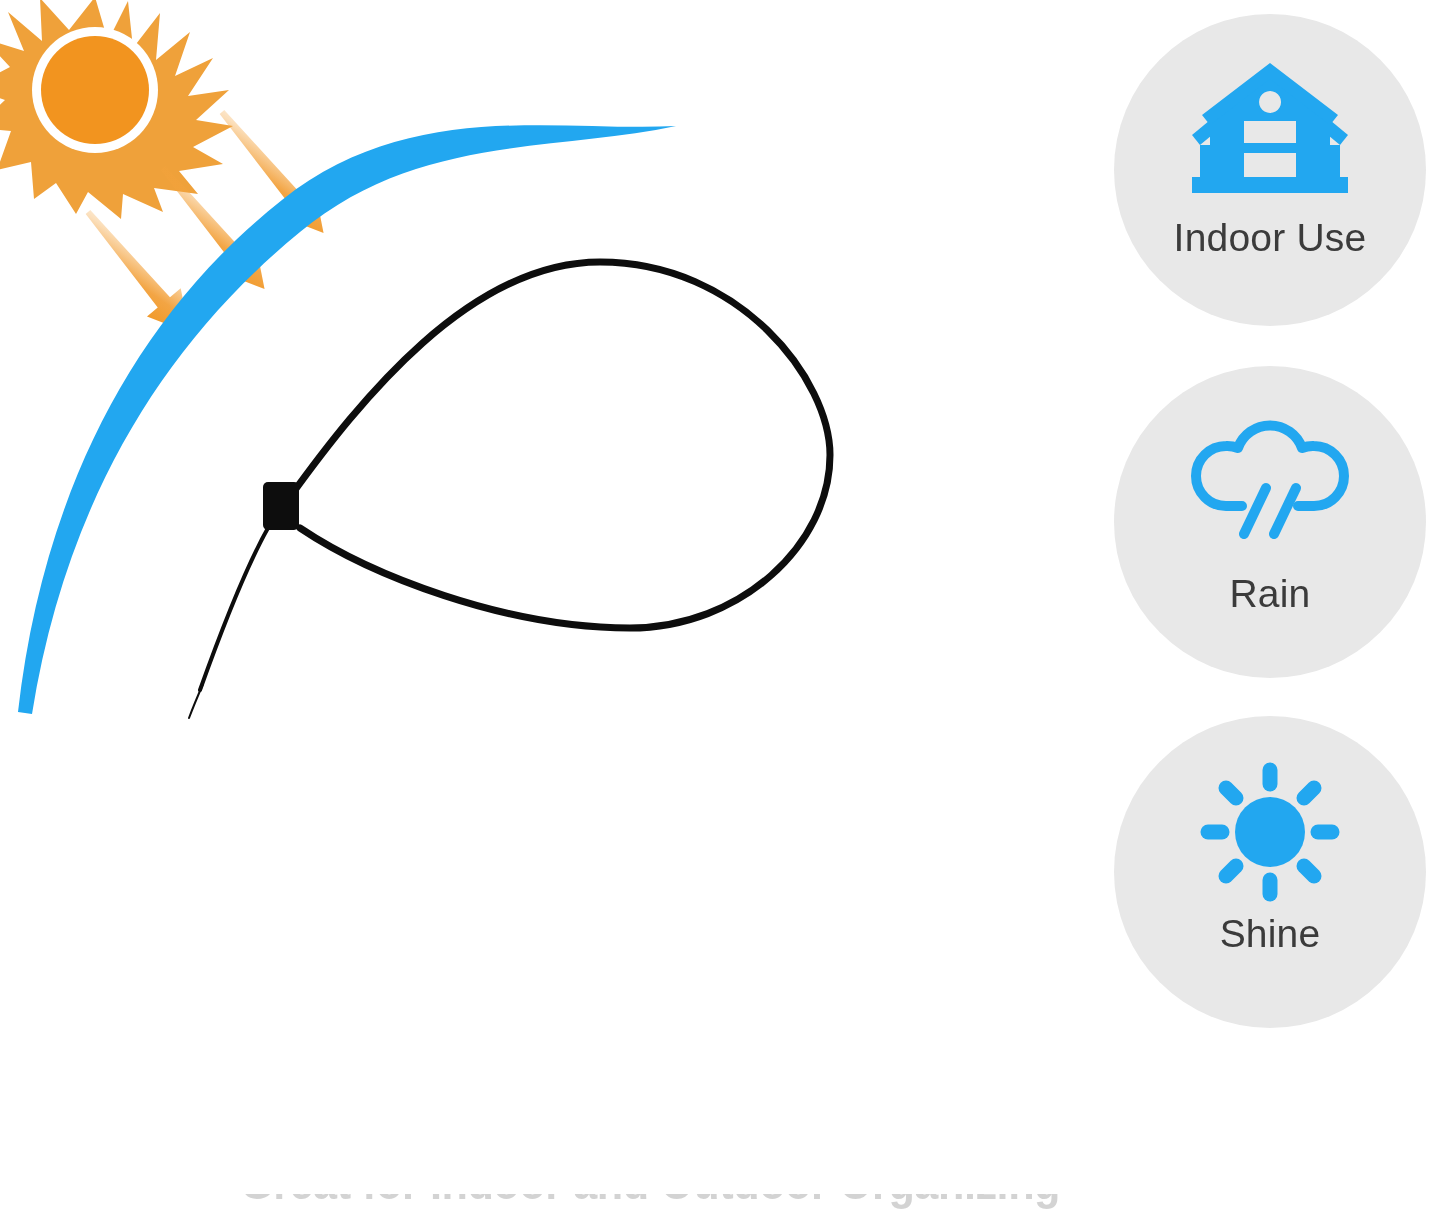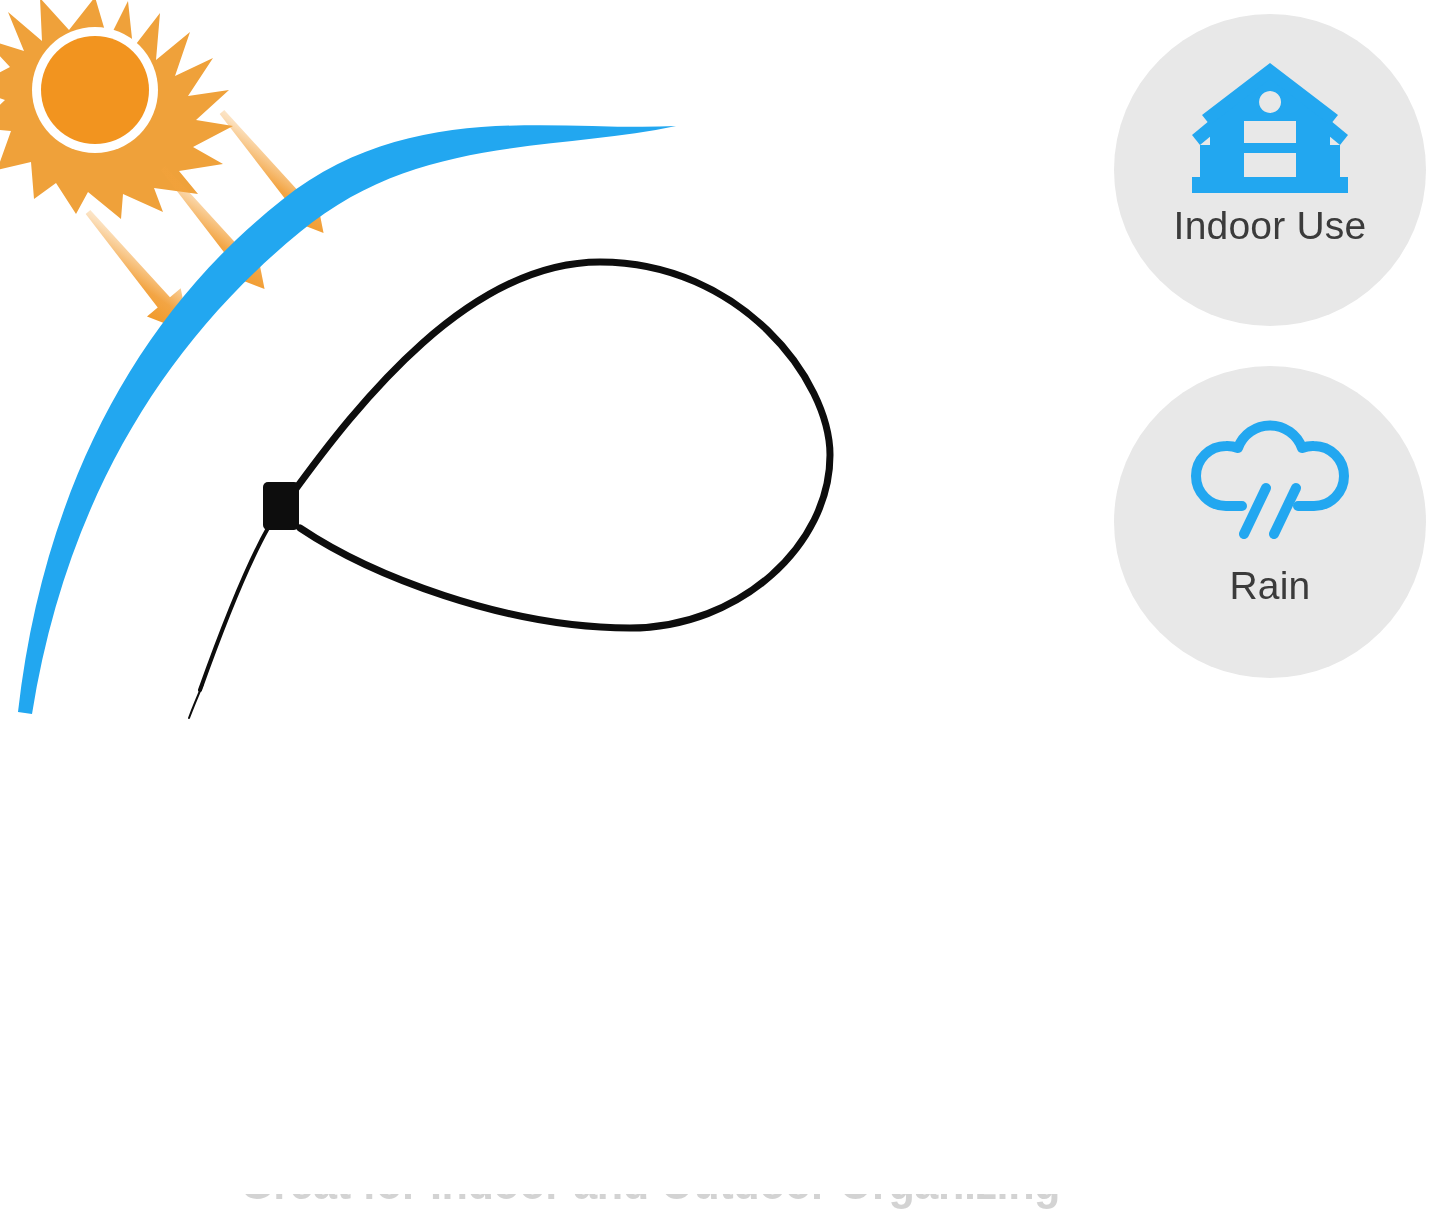--- a/index.html
+++ b/index.html
@@ -55,23 +55,23 @@
   .feature-badge.b2 .badge-icon { margin-top: 36px; height: 148px; }
   .feature-badge.b3 .badge-icon { margin-top: 44px; height: 144px; }
 
   .badge-label {
     font-family: "Liberation Sans", sans-serif;
     font-size: 39px;
     font-weight: 400;
     color: #3b3b3b;
     letter-spacing: 0.2px;
     line-height: 1;
-    margin-top: 2px;
-  }
-  .feature-badge.b2 .badge-label { margin-top: 16px; }
+    margin-top: 14px;
+  }
+  .feature-badge.b2 .badge-label { margin-top: 24px; }
   .feature-badge.b3 .badge-label { margin-top: 10px; }
 
   
   #headline {
     position: absolute;
     left: 80px;
     top: 1018px;
     width: 980px;
   }
   .headline-line {
@@ -223,19 +223,37 @@
 
         <g stroke="#22a7f0" stroke-width="10" stroke-linecap="round">
           <line x1="76" y1="78" x2="54" y2="124"></line>
           <line x1="106" y1="78" x2="84" y2="124"></line>
         </g>
       </svg>
     </div>
     <div class="badge-label">Rain</div>
   </div>
 
+  <div class="feature-badge b3">
+    <div class="badge-icon">
+      <svg width="146" height="140" viewBox="0 0 146 140" xmlns="http://www.w3.org/2000/svg">
+        <circle cx="73" cy="70" r="35" fill="#22a7f0"></circle>
+        <g stroke="#22a7f0" stroke-width="15" stroke-linecap="round">
+          <line x1="73" y1="8" x2="73" y2="22"></line>
+          <line x1="73" y1="118" x2="73" y2="132"></line>
+          <line x1="11" y1="70" x2="25" y2="70"></line>
+          <line x1="121" y1="70" x2="135" y2="70"></line>
+          <line x1="29" y1="26" x2="39" y2="36"></line>
+          <line x1="107" y1="104" x2="117" y2="114"></line>
+          <line x1="117" y1="26" x2="107" y2="36"></line>
+          <line x1="39" y1="104" x2="29" y2="114"></line>
+        </g>
+      </svg>
+    </div>
+    <div class="badge-label">Shine</div>
+  </div>
 
 
   <div id="clipped-line">
     <div class="headline-line">Great for Indoor and Outdoor Organizing</div>
   </div>
 
 </div>
 
 </body></html>

